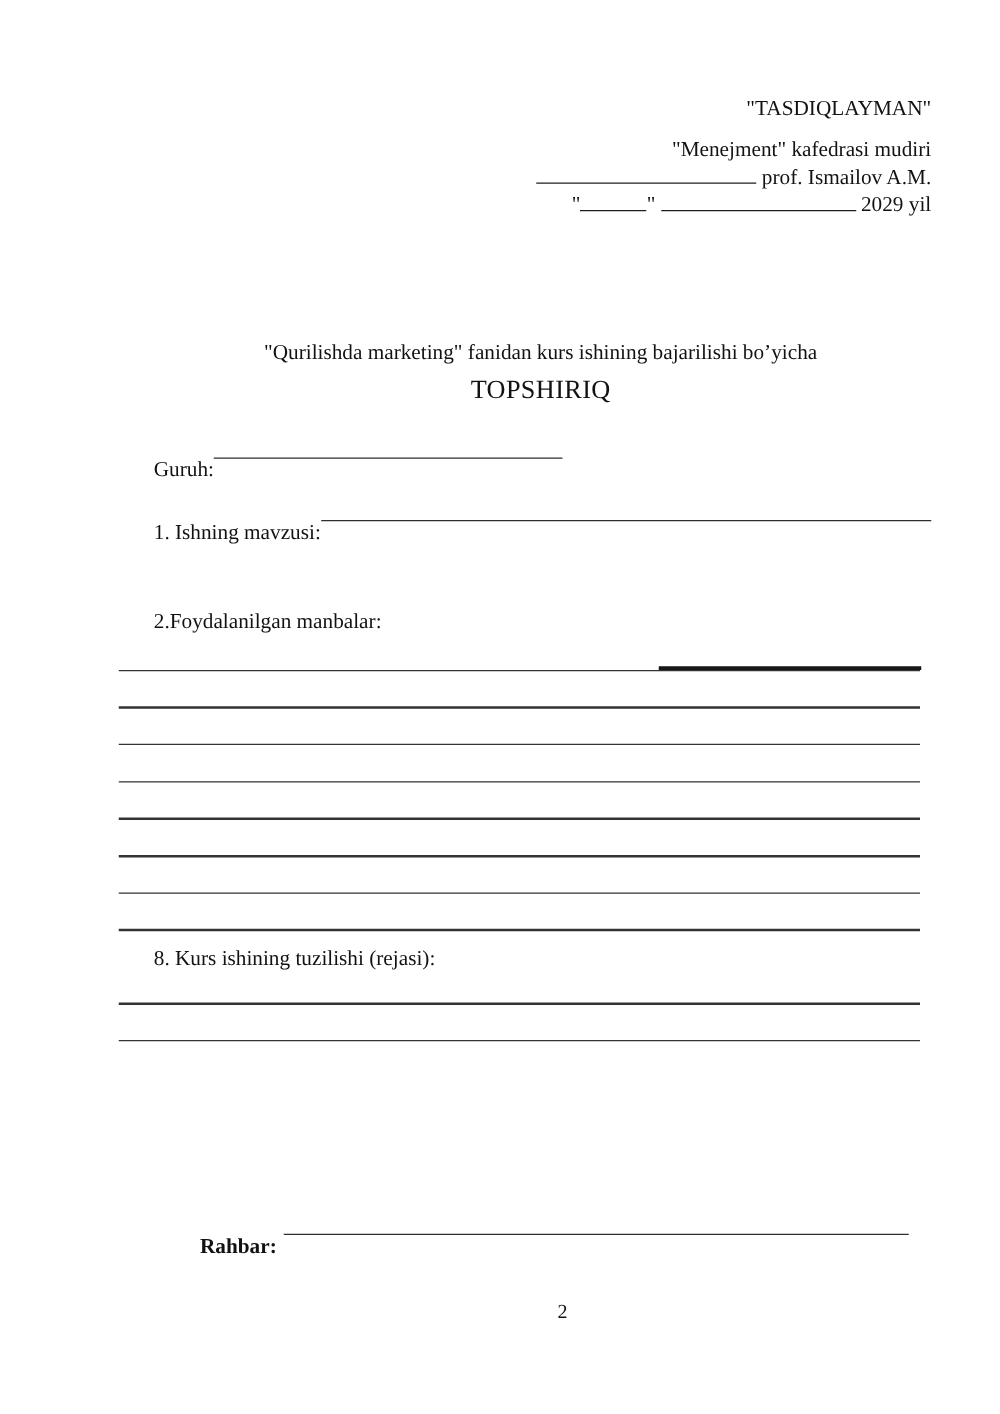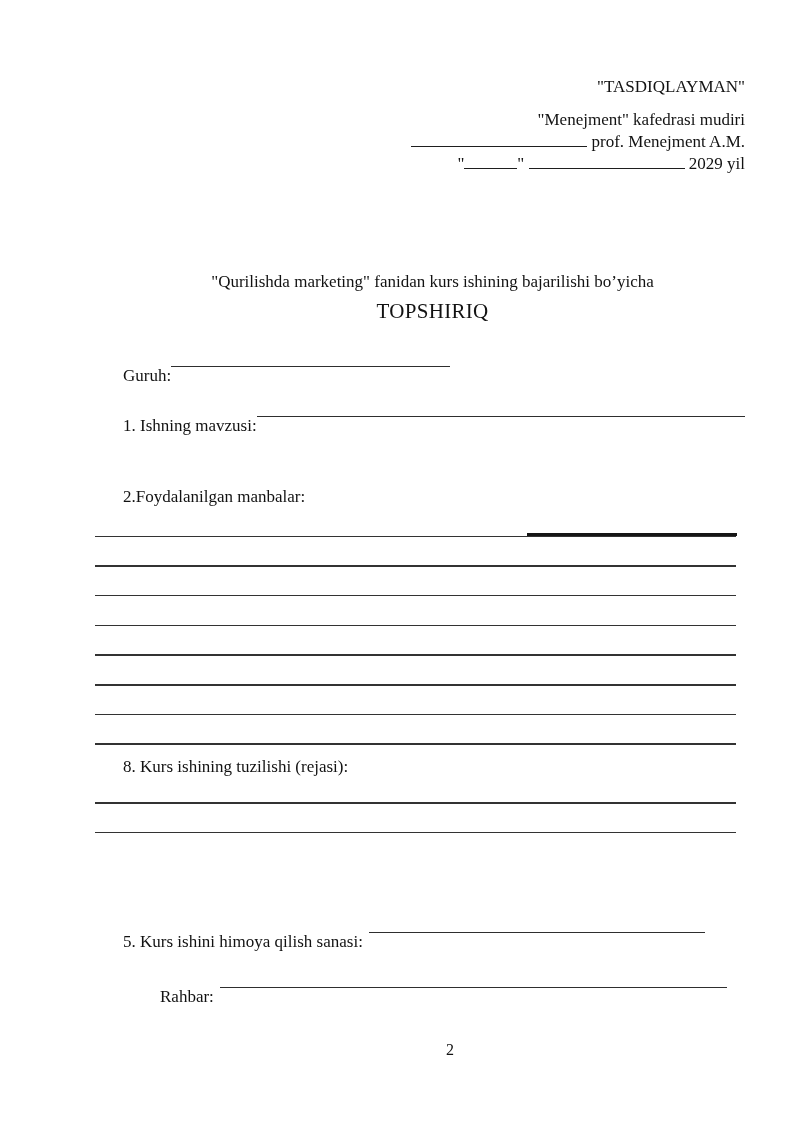--- a/index.html
+++ b/index.html
@@ -69,21 +69,21 @@
     font-size: 16px;
   }
 </style>
 </head>
 <body>
 
 <div class="page">
 
   <div class="hdr" style="top:77px;">"TASDIQLAYMAN"</div>
   <div class="hdr" style="top:110px;">"Menejment" kafedrasi mudiri</div>
-  <div class="hdr" style="top:132px;"><span class="ul-inline" style="width:176px;"></span>&nbsp;<span>prof. Menejment A.M.</span></div>
+  <div class="hdr" style="top:132px;"><span class="ul-inline" style="width:176px;"></span>&nbsp;<span>prof. Ismailov A.M.</span></div>
   <div class="hdr" style="top:154px;"><span>"</span><span class="ul-inline" style="width:53px;"></span><span>"</span>&nbsp;<span class="ul-inline" style="width:156px;"></span>&nbsp;<span>2029 yil</span></div>
 
   <div class="center-block" style="top:272px;">"Qurilishda marketing" fanidan kurs ishining bajarilishi bo’yicha</div>
   <div class="center-block heading-main" style="top:299px;">TOPSHIRIQ</div>
 
   <div class="row" style="top:366px; left:123px; width:327px;">
     <span class="label">Guruh:</span>
     <span class="fill"></span>
   </div>
 
@@ -99,26 +99,22 @@
 
   <div></div>
 
   <div class="rule-thick" style="top:533px; left:527px; width:210px;"></div>
 
   <div class="abs" style="top:757px; left:123px;">8. Kurs ishining tuzilishi (rejasi):</div>
 
   <div></div>
 
 
-  <div class="row" style="top:932px; left:123px; width:582px;">
-    <span class="label">5. Kurs ishini himoya qilish sanasi:</span>
-    <span class="fill" style="margin-left:6px;"></span>
-  </div>
 
-  <div class="row" style="top:987px; left:160px; width:567px;">
+  <div class="row" style="top:987px; left:160px; width:567px;font-weight:bold;">
     <span class="label">Rahbar:</span>
     <span class="fill" style="margin-left:6px;"></span>
   </div>
 
   <div class="pagenum" style="top:1041px;">2</div>
 
 <div class="rule" style="top: 535.5px; left: 95px; width: 641px;"></div>
     <div class="rule" style="top: 565.2px; left: 95px; width: 641px;"></div>
     <div class="rule" style="top: 594.9px; left: 95px; width: 641px;"></div>
     <div class="rule" style="top: 624.6px; left: 95px; width: 641px;"></div>

